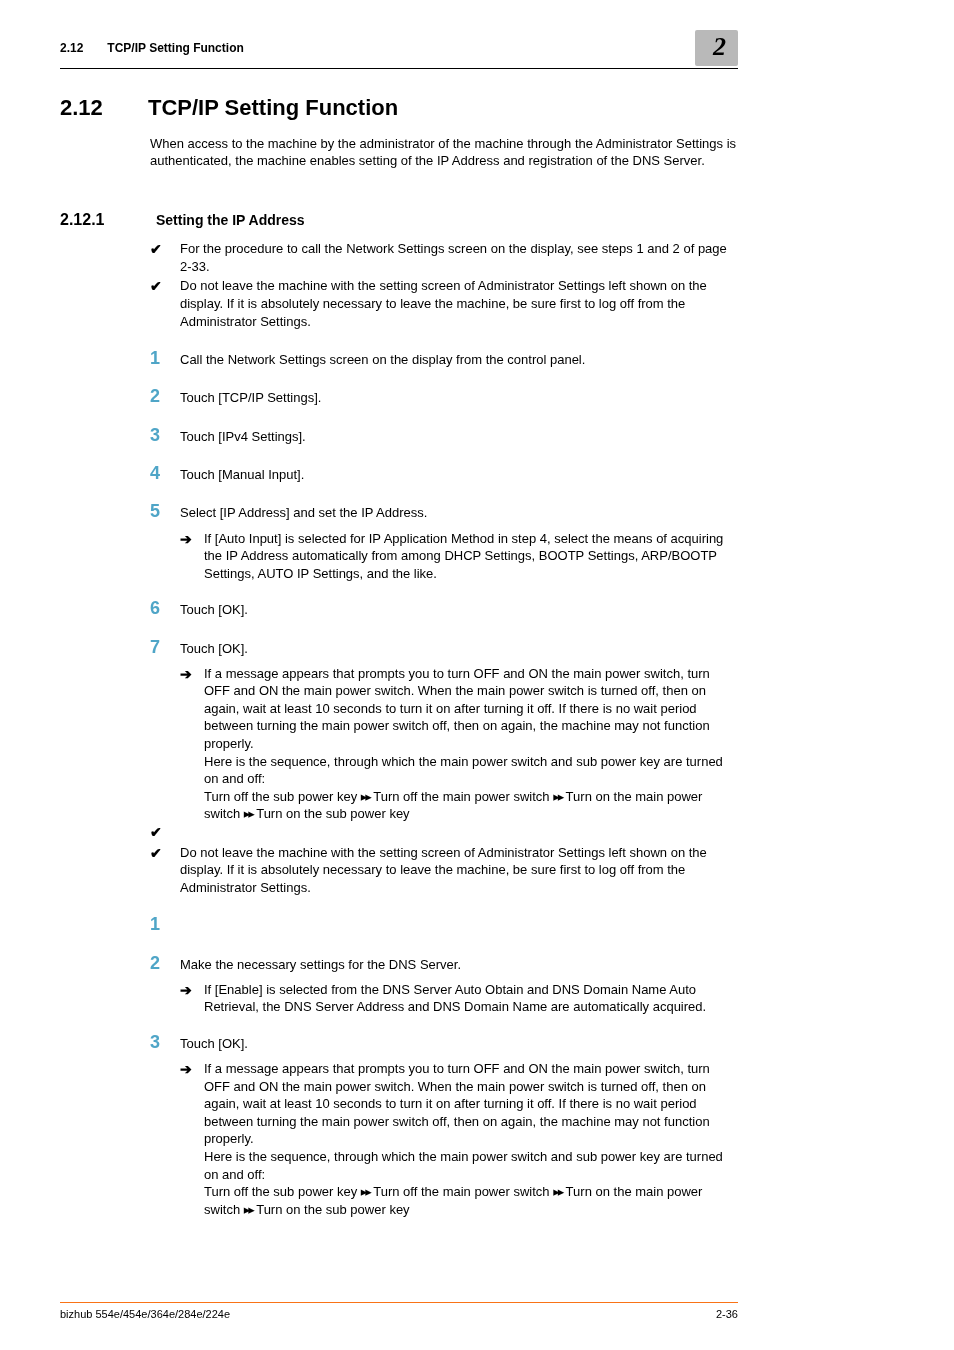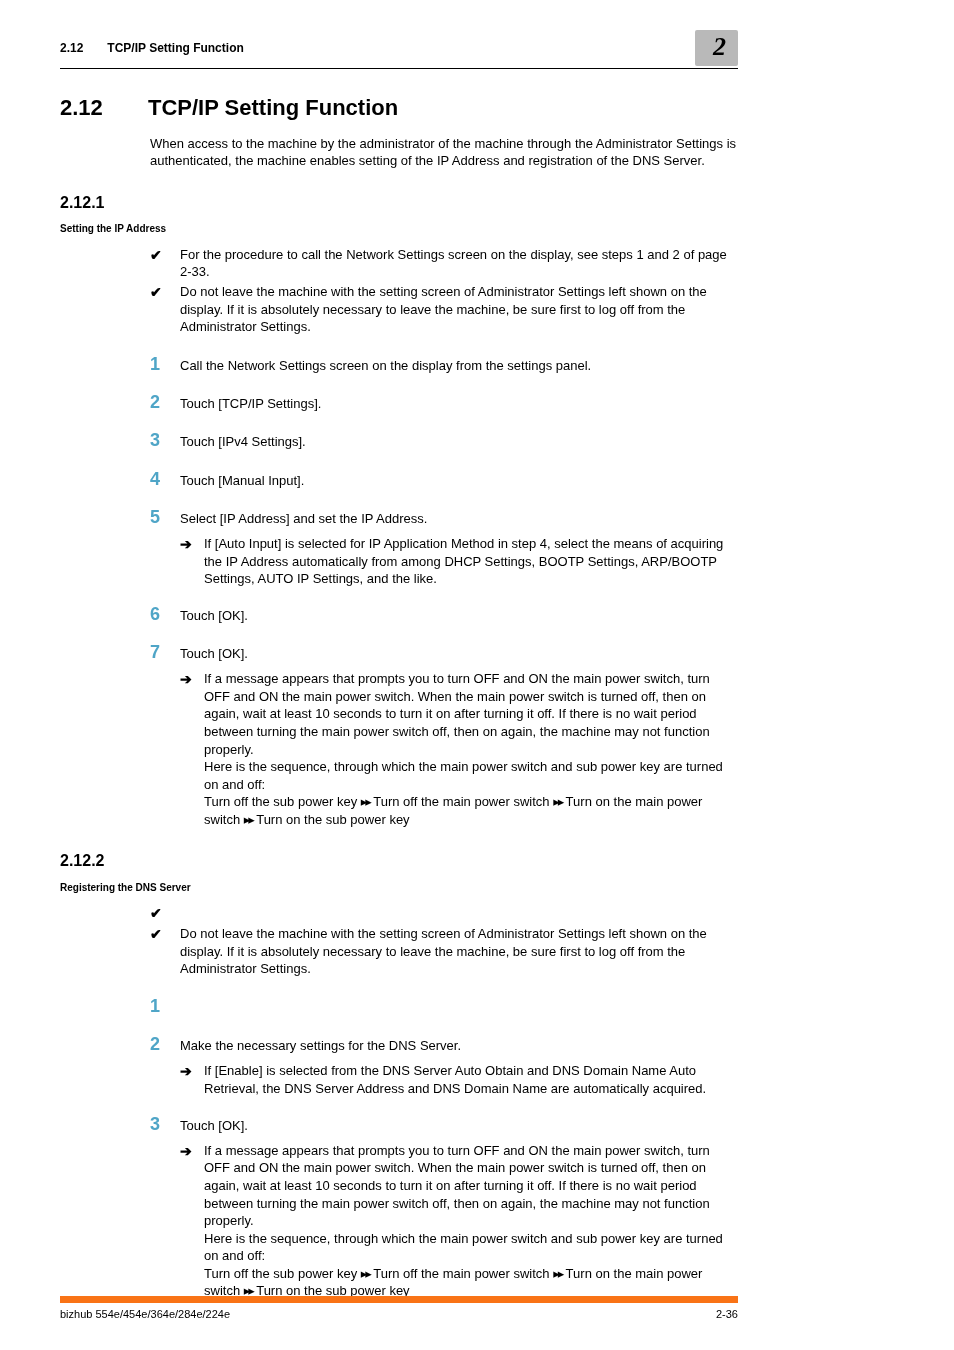--- a/index.html
+++ b/index.html
@@ -58,36 +58,35 @@
     font-weight: bold;
     color: #000;
     width: 60px;
   }
   .h1-title {
     font-size: 22px;
     font-weight: bold;
   }
   .body-text {
     margin-left: 90px;
-    margin-bottom: 0;
+    margin-bottom: 17px;
   }
   .h2-row {
     display: flex;
     align-items: baseline;
-    gap: 9px;
+    gap: 34px;
     margin: 22px 0 10px 0;
-    flex-direction: column;
   }
   .h2-num {
     font-size: 16px;
     font-weight: bold;
     width: 62px;
   }
   .h2-title {
-    font-size: 10px;
+    font-size: 14px;
     font-weight: bold;
   }
   .check-item {
     display: flex;
     margin-left: 90px;
     margin-bottom: 2px;
   }
   .check-mark {
     width: 30px;
     flex-shrink: 0;
@@ -117,21 +116,21 @@
     width: 24px;
     flex-shrink: 0;
     font-weight: bold;
     font-size: 14px;
   }
   .footer-row {
     position: absolute;
     bottom: 28px;
     left: 60px;
     right: 60px;
-    border-top: 7px solid #f97316;
+    border-top: 1px solid #f97316;
     padding-top: 4px;
     display: flex;
     justify-content: space-between;
     font-size: 11px;
   }
   .tri {
     font-family: Arial, sans-serif;
     letter-spacing: -2px;
   }
 </style>
@@ -164,21 +163,21 @@
     <div class="check-mark">✔</div>
     <div>For the procedure to call the Network Settings screen on the display, see steps 1 and 2 of page 2-33.</div>
   </div>
   <div class="check-item">
     <div class="check-mark">✔</div>
     <div>Do not leave the machine with the setting screen of Administrator Settings left shown on the display. If it is absolutely necessary to leave the machine, be sure first to log off from the Administrator Settings.</div>
   </div>
 
   <div class="step-item">
     <div class="step-num">1</div>
-    <div>Call the Network Settings screen on the display from the settings panel.</div>
+    <div>Call the Network Settings screen on the display from the control panel.</div>
   </div>
   <div class="step-item">
     <div class="step-num">2</div>
     <div>Touch [TCP/IP Settings].</div>
   </div>
   <div class="step-item">
     <div class="step-num">3</div>
     <div>Touch [IPv4 Settings].</div>
   </div>
   <div class="step-item">
@@ -203,24 +202,20 @@
   </div>
   <div class="sub-arrow-item">
     <div class="arrow-mark">➔</div>
     <div>
       <span>If a message appears that prompts you to turn OFF and ON the main power switch, turn OFF and ON the main power switch. When the main power switch is turned off, then on again, wait at least 10 seconds to turn it on after turning it off. If there is no wait period between turning the main power switch off, then on again, the machine may not function properly.</span><br>
       <span>Here is the sequence, through which the main power switch and sub power key are turned on and off:</span><br>
       <span>Turn off the sub power key </span><span class="tri">▸▸</span><span> Turn off the main power switch </span><span class="tri">▸▸</span><span> Turn on the main power switch </span><span class="tri">▸▸</span><span> Turn on the sub power key</span>
     </div>
   </div>
 
-  <div class="h2-row">
-    <div class="h2-num">2.12.2</div>
-    <div class="h2-title">Registering the DNS Server</div>
-  </div>
 
   <div class="check-item">
     <div class="check-mark">✔</div>
   </div>
   <div class="check-item">
     <div class="check-mark">✔</div>
     <div>Do not leave the machine with the setting screen of Administrator Settings left shown on the display. If it is absolutely necessary to leave the machine, be sure first to log off from the Administrator Settings.</div>
   </div>
 
   <div class="step-item">

